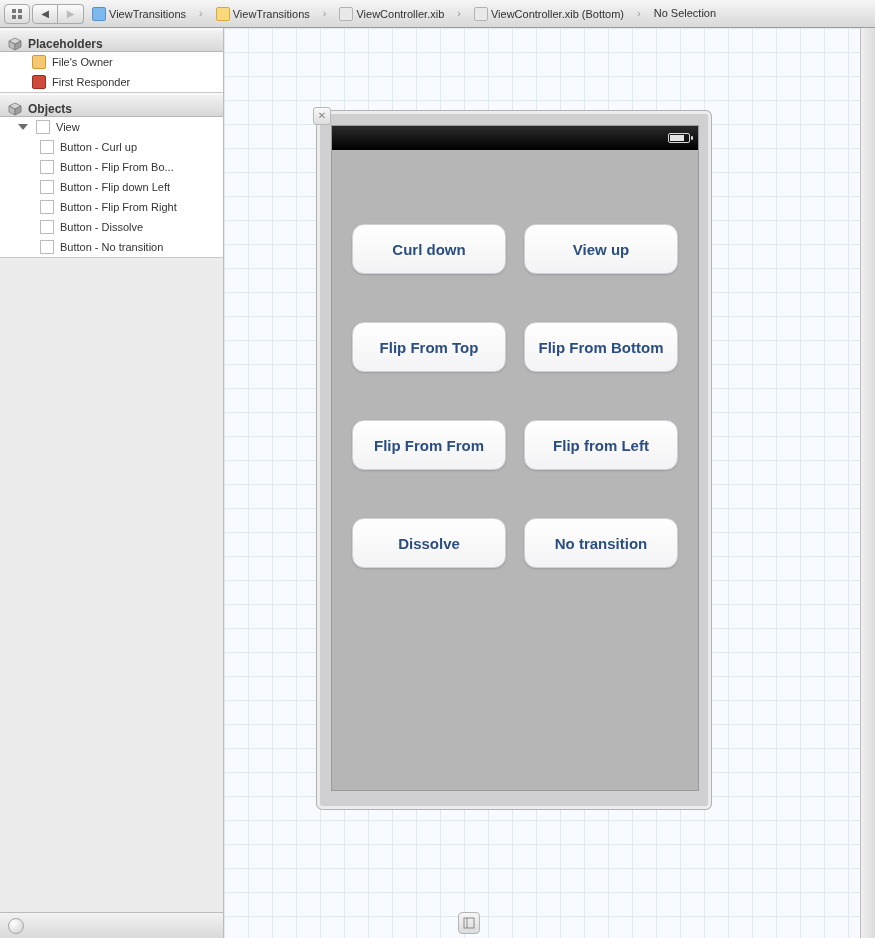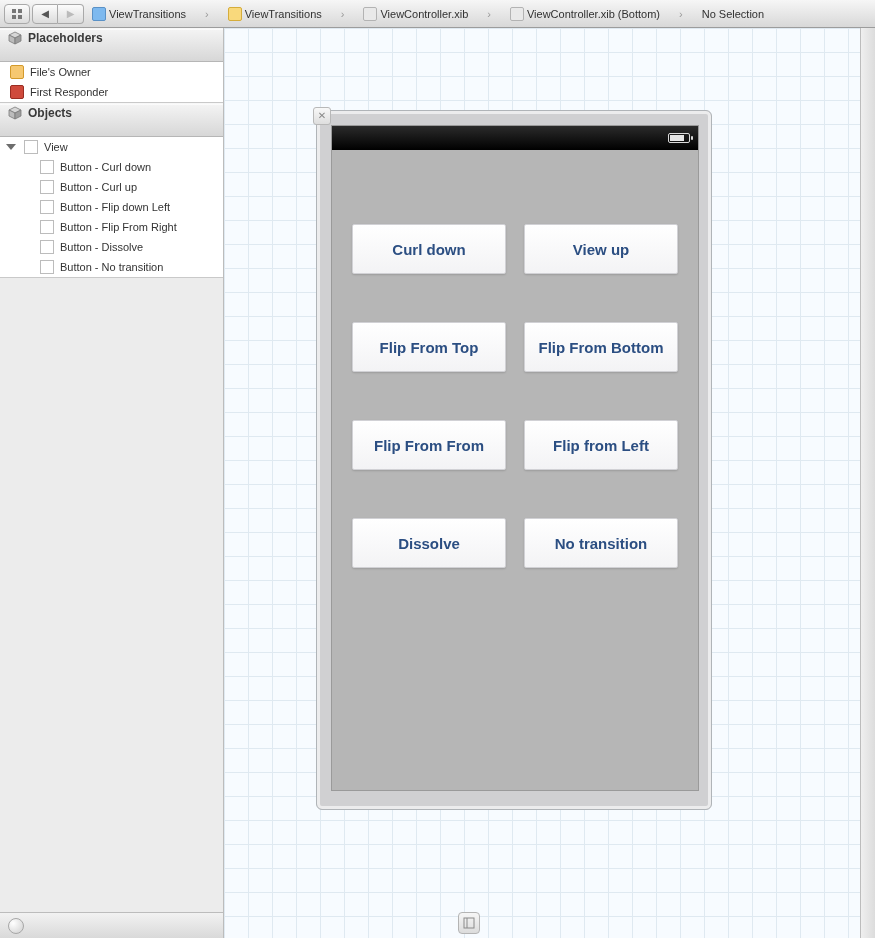--- a/index.html
+++ b/index.html
@@ -30,21 +30,21 @@
     border-radius: 4px;
     background: linear-gradient(#fcfcfc, #dcdcdc);
     display: flex; align-items: center; justify-content: center;
     color: #555;
     font-size: 10px;
     cursor: default;
   }
   .toolbar .nav-group { display: flex; }
   .toolbar .nav-group .btn:first-child { border-top-right-radius: 0; border-bottom-right-radius: 0; }
   .toolbar .nav-group .btn:last-child  { border-top-left-radius: 0;  border-bottom-left-radius: 0; border-left: none; }
-  .crumbs { display: flex; align-items: center; gap: 16px; padding-left: 6px; overflow: hidden; white-space: nowrap; }
+  .crumbs { display: flex; align-items: flex-start; gap: 10px; padding-left: 6px; overflow: hidden; white-space: nowrap; }
   .crumbs .sep { color: #9a9a9a; padding: 0 3px; }
   .crumbs .crumb { display: flex; align-items: center; gap: 3px; cursor: default; }
   .crumbs .crumb .ficon { width: 14px; height: 14px; border-radius: 2px; display:inline-block; }
   .ic-proj   { background:#7db9ef; border:1px solid #5a91c6; }
   .ic-folder { background:#f9d97c; border:1px solid #d5ad3c; }
   .ic-xib    { background:#e9e9e9; border:1px solid #b3b3b3; }
 
   
   .main {
     flex: 1 1 auto;
@@ -59,40 +59,41 @@
     background: #ececec;
     border-right: 1px solid #bcbcbc;
     display: flex;
     flex-direction: column;
   }
   .section-header {
     background: linear-gradient(#f4f4f4, #d7d7d7);
     border-top: 1px solid #f7f7f7;
     border-bottom: 1px solid #b6b6b6;
     height: 24px;
-    display: flex; align-items: flex-end; gap: 6px;
-    padding: 16px 8px;
+    display: flex; align-items: flex-start; gap: 6px;
+    padding: 8px 8px;
     font-weight: bold; font-size: 12px; color:#3a3a3a;
     box-shadow: inset 0 1px 0 rgba(255,255,255,.6);
   }
   .cube-icon {
     width:14px; height:14px; position: relative;
   }
   .cube-icon svg { width:14px; height:14px; }
 
   .ph-list, .obj-list {
     background:#fff;
     border-bottom:1px solid #c9c9c9;
     font-size:11px;
     color:#333;
   }
   .ph-item, .obj-item {
     display:flex; align-items:center; gap:6px;
-    height:20px; padding:0 10px;
+    height:20px; padding:0 20px;
     cursor:default;
+    margin-left:12px;
   }
   .ph-item .ph-icon { width:14px; height:14px; display:inline-block; border-radius:2px; }
   .ic-owner   { background:#f6c871; border:1px solid #d39a2c; }
   .ic-respond { background:#cf4a3c; border:1px solid #9a2d22; }
 
   .obj-item { padding-left: 6px; align-items: center; }
   .disclosure {
     width:0;height:0;
     border-left:5px solid transparent;
     border-right:5px solid transparent;
@@ -192,21 +193,21 @@
     position:absolute;
     left:20px; right:20px;
     top:98px;
     display:grid;
     grid-template-columns: 1fr 1fr;
     column-gap:18px;
     row-gap:48px;
   }
   .ios-btn{
     height:50px;
-    border-radius:2px;
+    border-radius:12px;
     background:linear-gradient(#ffffff,#f3f3f5);
     border:1px solid #d1d1d5;
     box-shadow:0 1px 2px rgba(0,0,0,.15), inset 0 1px 0 #fff;
     display:flex;align-items:center;justify-content:center;
     color:#2b4e82;
     font-weight:bold;
     font-size:15px;
     cursor:default;
     white-space:nowrap;
   }
@@ -291,25 +292,25 @@
     </div>
     <div class="obj-list">
       <div class="obj-item">
         <span class="disclosure"></span>
         <span class="view-icon"></span>
         <span>View</span>
       </div>
       <div class="obj-children">
         <div class="obj-child">
             <span class="view-icon"></span>
-            <span>Button - Curl down</span>
-          </div>
-        <div class="obj-child">
-            <span class="view-icon"></span>
             <span>Button - Curl up</span>
+          </div>
+        <div class="obj-child">
+            <span class="view-icon"></span>
+            <span>Button - Flip From Bo...</span>
           </div>
         <div class="obj-child">
             <span class="view-icon"></span>
             <span>Button - Flip down Left</span>
           </div>
         <div class="obj-child">
             <span class="view-icon"></span>
             <span>Button - Flip From Right</span>
           </div>
         <div class="obj-child">

